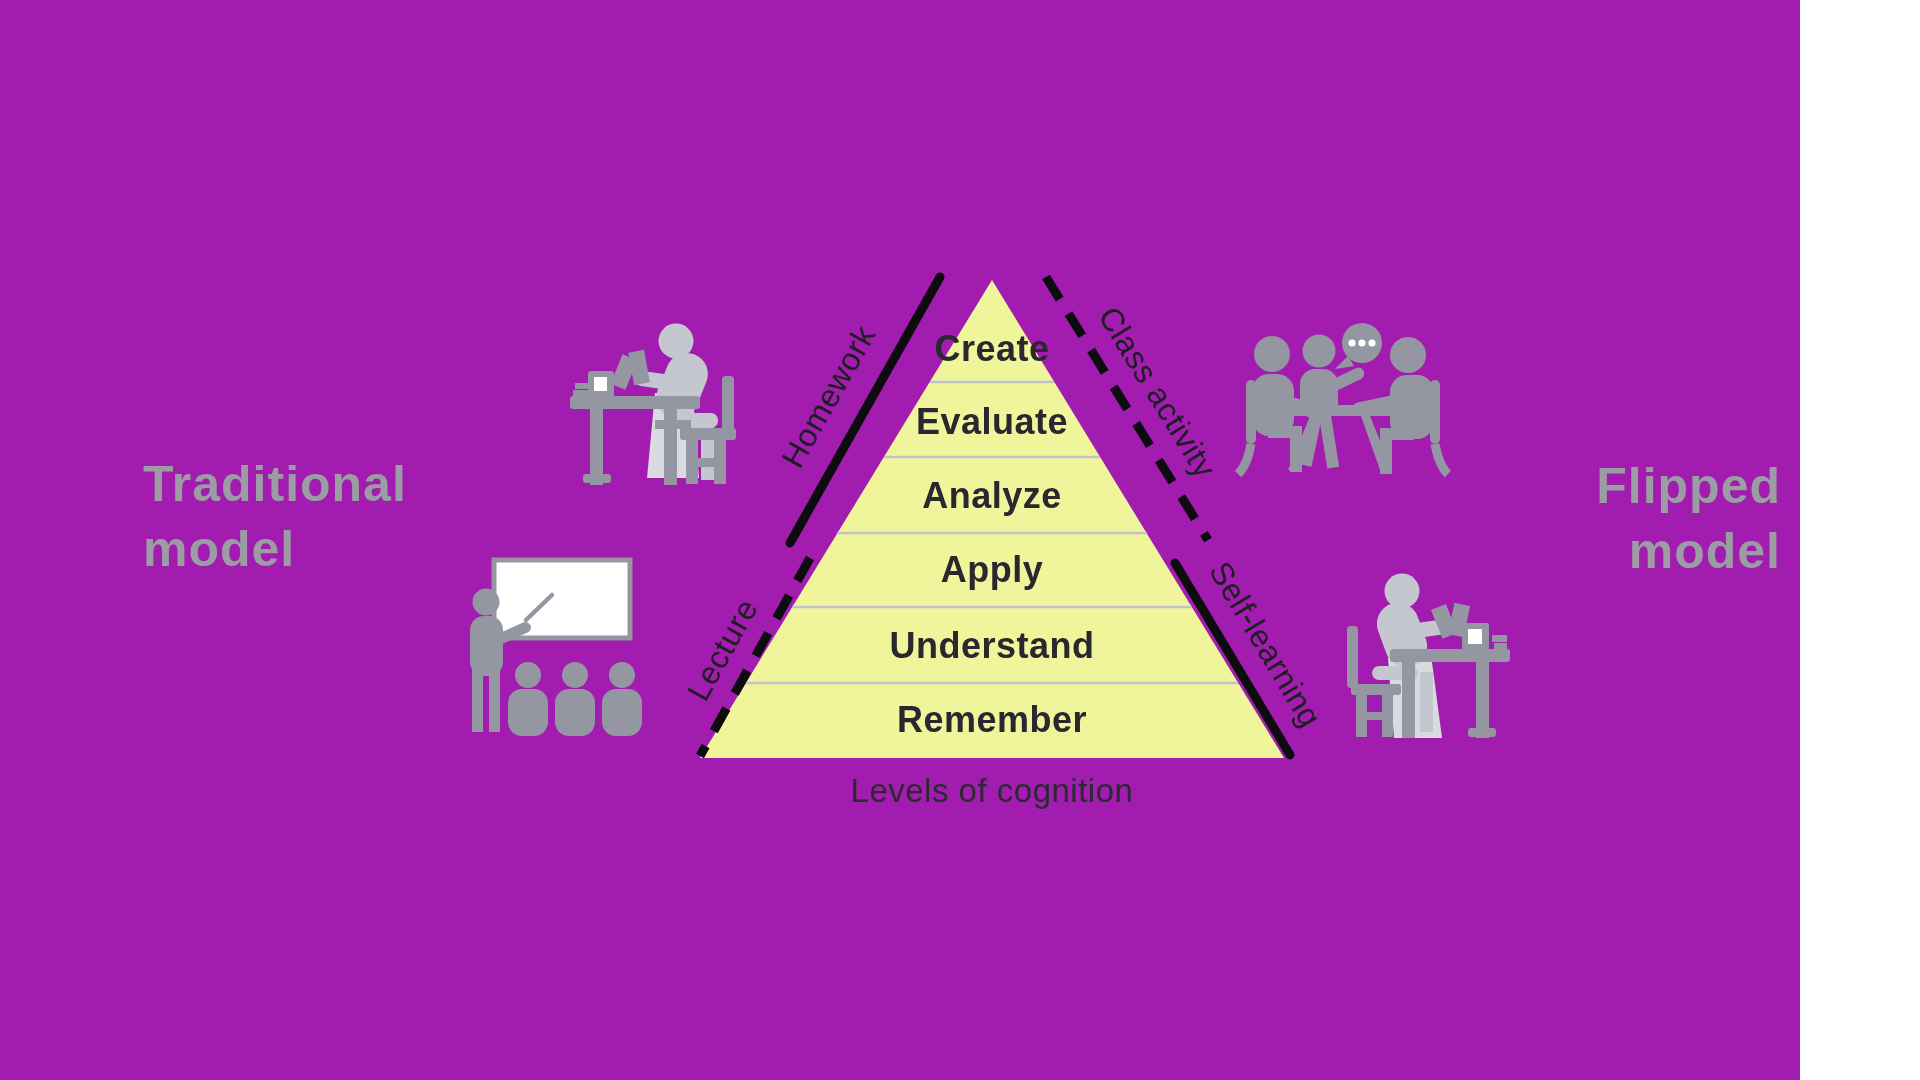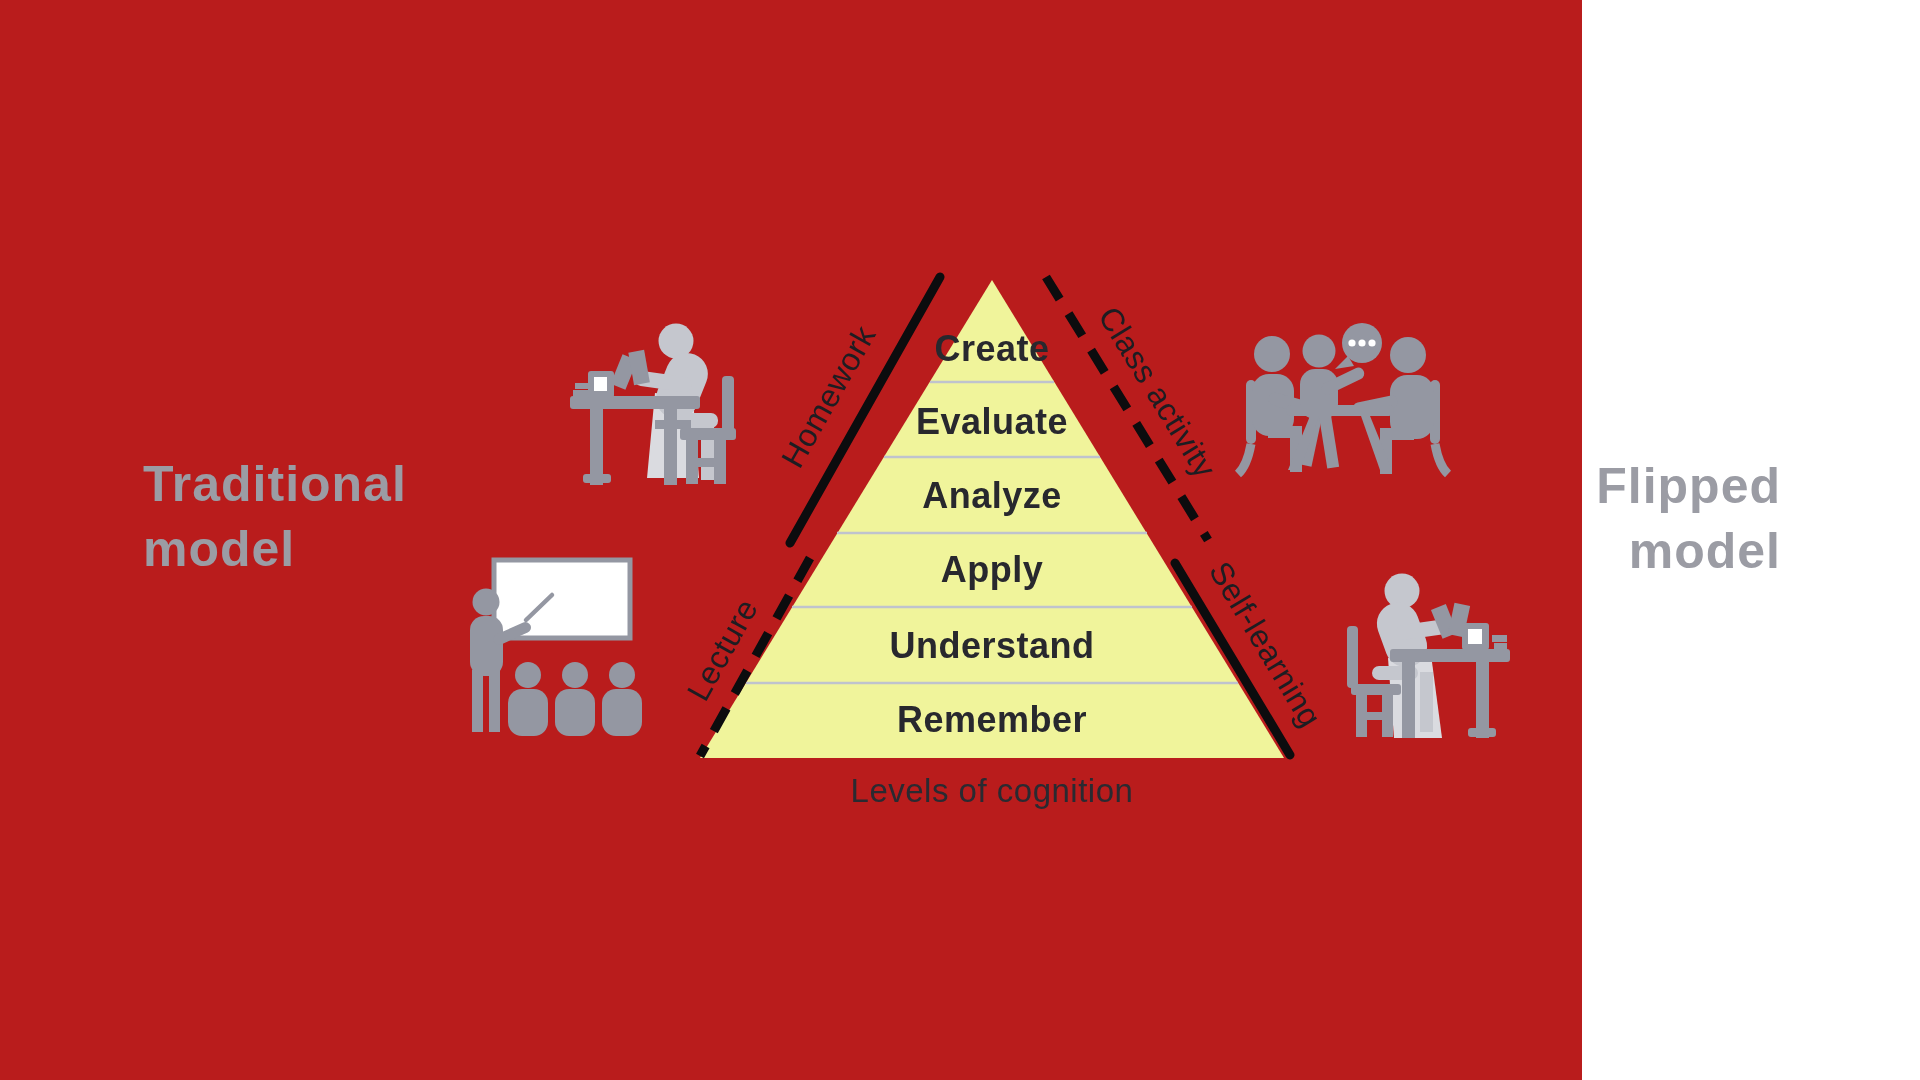--- a/index.html
+++ b/index.html
@@ -1,17 +1,17 @@
 <!DOCTYPE html>
 <html><head>
 <meta charset="utf-8">
 <style>
   html,body{margin:0;padding:0;background:#ffffff;}
   body{width:1920px;height:1080px;overflow:hidden;font-family:"Liberation Sans",sans-serif;}
-  .stage{position:relative;width:1582px;height:1080px;background:#b91c1c;}
+  .stage{position:relative;width:1800px;height:1080px;background:#a21caf;}
   svg{position:absolute;left:0;top:0;}
 
   
   .ic-dark{fill:#9497a2;}
   .ic-light{fill:#c5c7ce;}
   .ic-lighter{fill:#dadbe0;}
   .ic-stroke{stroke:#9497a2;fill:none;}
   .ic-white{fill:#ffffff;}
 
   

